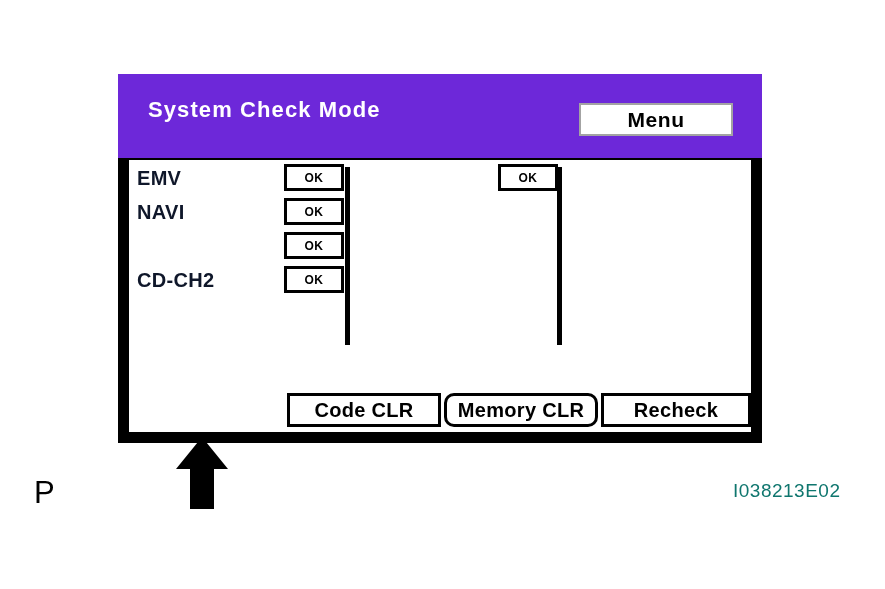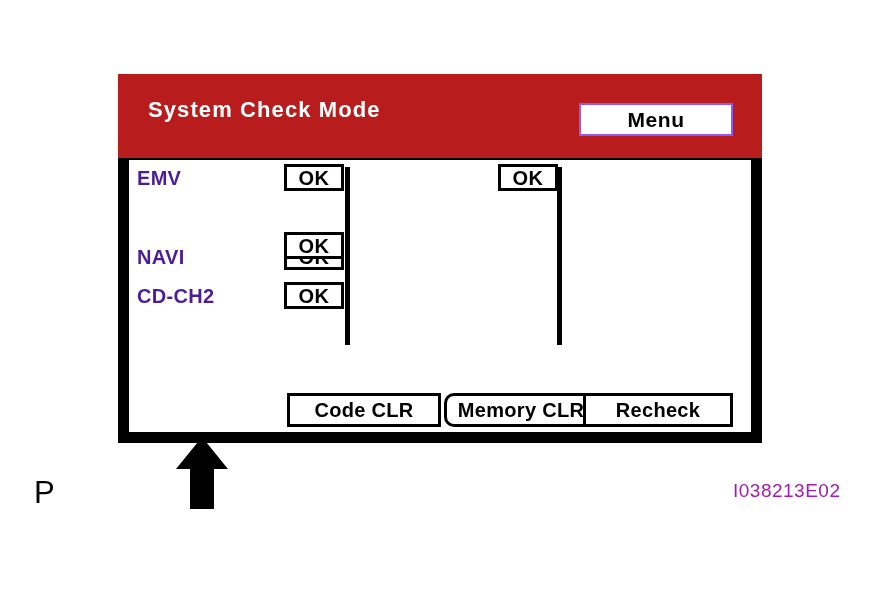--- a/index.html
+++ b/index.html
@@ -27,41 +27,41 @@
     box-sizing: border-box;
   }
 
   
   #panel-header {
     position: absolute;
     left: 0;
     top: 0;
     width: 100%;
     height: 84px;
-    background: #b91c1c;
+    background: #6d28d9;
   }
   #screen-title {
     position: absolute;
     left: 30px;
     top: 23px;
     color: #ffffff;
     font-size: 22px;
     font-weight: bold;
     letter-spacing: 1.1px;
     font-family: "Liberation Sans", sans-serif;
     white-space: nowrap;
   }
   #menu-button {
     position: absolute;
     left: 461px;
     top: 29px;
     width: 154px;
     height: 33px;
     background: #ffffff;
-    border: 2px solid #8b5cf6;
+    border: 2px solid #a3a3a3;
     box-sizing: border-box;
     display: flex;
     align-items: center;
     justify-content: center;
   }
   #menu-button .btn-label {
     color: #000000;
     font-size: 21px;
     font-weight: bold;
     letter-spacing: 0.6px;
@@ -92,21 +92,21 @@
     height: 28px;
     left: 0;
     width: 100%;
   }
   .status-name {
     position: absolute;
     left: 0;
     top: 0;
     height: 28px;
     line-height: 28px;
-    color: #4c1d95;
+    color: #0f172a;
     font-size: 20px;
     font-weight: bold;
     letter-spacing: 0.3px;
     white-space: nowrap;
   }
   .status-box {
     position: absolute;
     top: 0;
     width: 60px;
     height: 27px;
@@ -114,21 +114,21 @@
     background: #ffffff;
     box-sizing: border-box;
     display: flex;
     align-items: center;
     justify-content: center;
   }
   #status-column-0 .status-box { left: 147px; }
   #status-column-1 .status-box { left: 141px; }
   .status-box .status-value {
     color: #000000;
-    font-size: 20px;
+    font-size: 12px;
     font-weight: bold;
     line-height: 1;
     letter-spacing: 0.5px;
   }
 
   
   .column-divider {
     position: absolute;
     top: 7px;
     width: 5px;
@@ -161,21 +161,21 @@
     color: #000000;
     font-size: 20px;
     font-weight: bold;
     letter-spacing: 0.3px;
     line-height: 1;
     white-space: nowrap;
   }
   #bar-button-0 { left: 1px;   width: 154px; }
   #bar-button-1 { left: 158px; width: 154px; justify-content: center; }
   #bar-button-2 { left: 315px; width: 154px; border-radius: 10px; }
-  #bar-button-3 { left: 454px; width: 150px; }
+  #bar-button-3 { left: 472px; width: 150px; }
 
   
   #callout-arrow {
     position: absolute;
     left: 176px;
     top: 437px;
     width: 52px;
     height: 72px;
   }
   #callout-arrow svg { display: block; }
@@ -188,21 +188,21 @@
     color: #000000;
     font-size: 31px;
     font-weight: normal;
     line-height: 1;
     font-family: "Liberation Sans", sans-serif;
   }
   #figure-code {
     position: absolute;
     left: 733px;
     top: 481px;
-    color: #a21caf;
+    color: #0f766e;
     font-size: 19px;
     font-weight: normal;
     letter-spacing: 0.5px;
     line-height: 1;
     white-space: nowrap;
     font-family: "Liberation Sans", sans-serif;
   }
 </style>
 </head>
 <body>
@@ -221,34 +221,34 @@
 
     <div class="status-column" id="status-column-0">
 
       <div class="status-row" style="top:4px;">
         <span class="status-name">EMV</span>
         <span class="status-box">
           <span class="status-value">OK</span>
         </span>
       </div>
 
-      <div class="status-row" style="top:38px;margin-top:45px;">
+      <div class="status-row" style="top:38px;">
         <span class="status-name">NAVI</span>
         <span class="status-box">
           <span class="status-value">OK</span>
         </span>
       </div>
 
       <div class="status-row" style="top:72px;">
         <span class="status-box">
           <span class="status-value">OK</span>
         </span>
       </div>
 
-      <div class="status-row" style="top:106px;margin-top:16px;">
+      <div class="status-row" style="top:106px;">
         <span class="status-name">CD-CH2</span>
         <span class="status-box">
           <span class="status-value">OK</span>
         </span>
       </div>
 
     </div>
 
     <div class="status-column" id="status-column-1">
 

